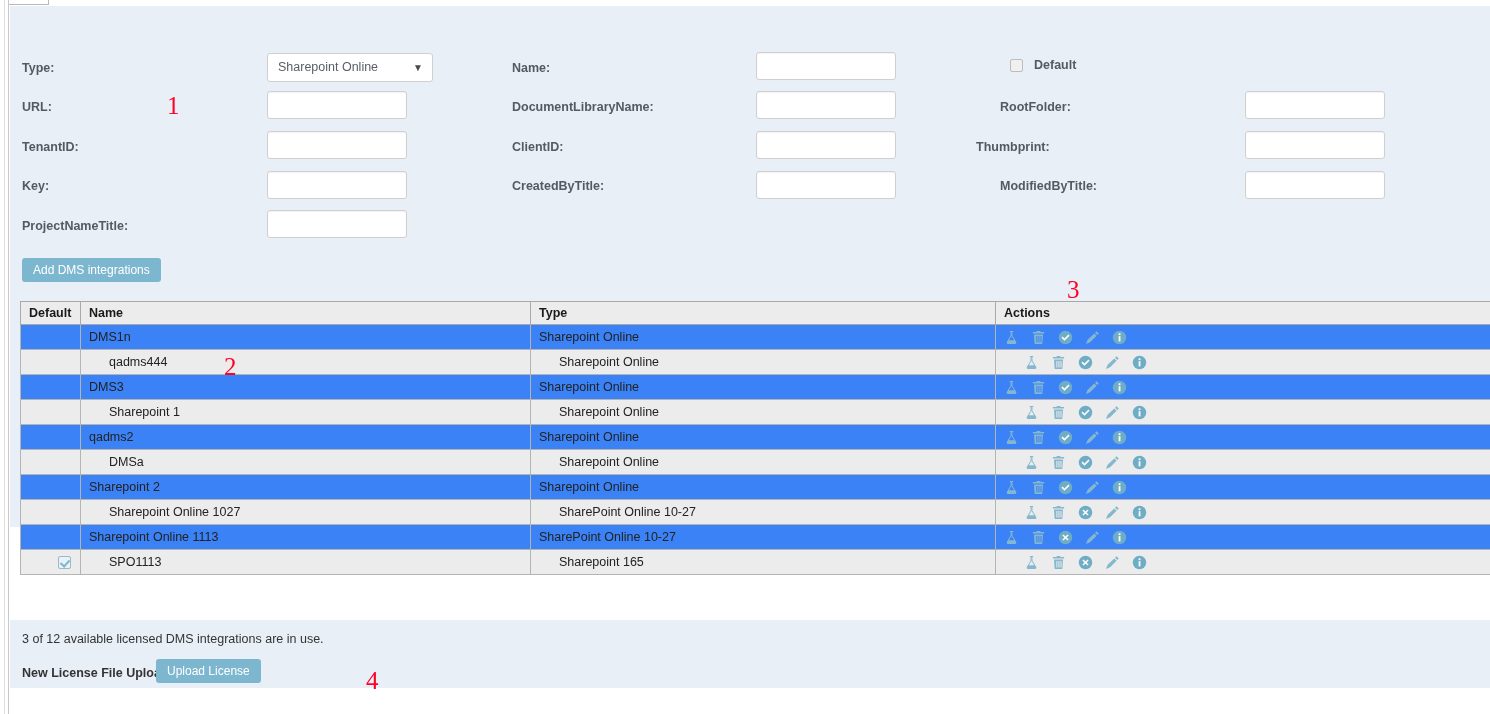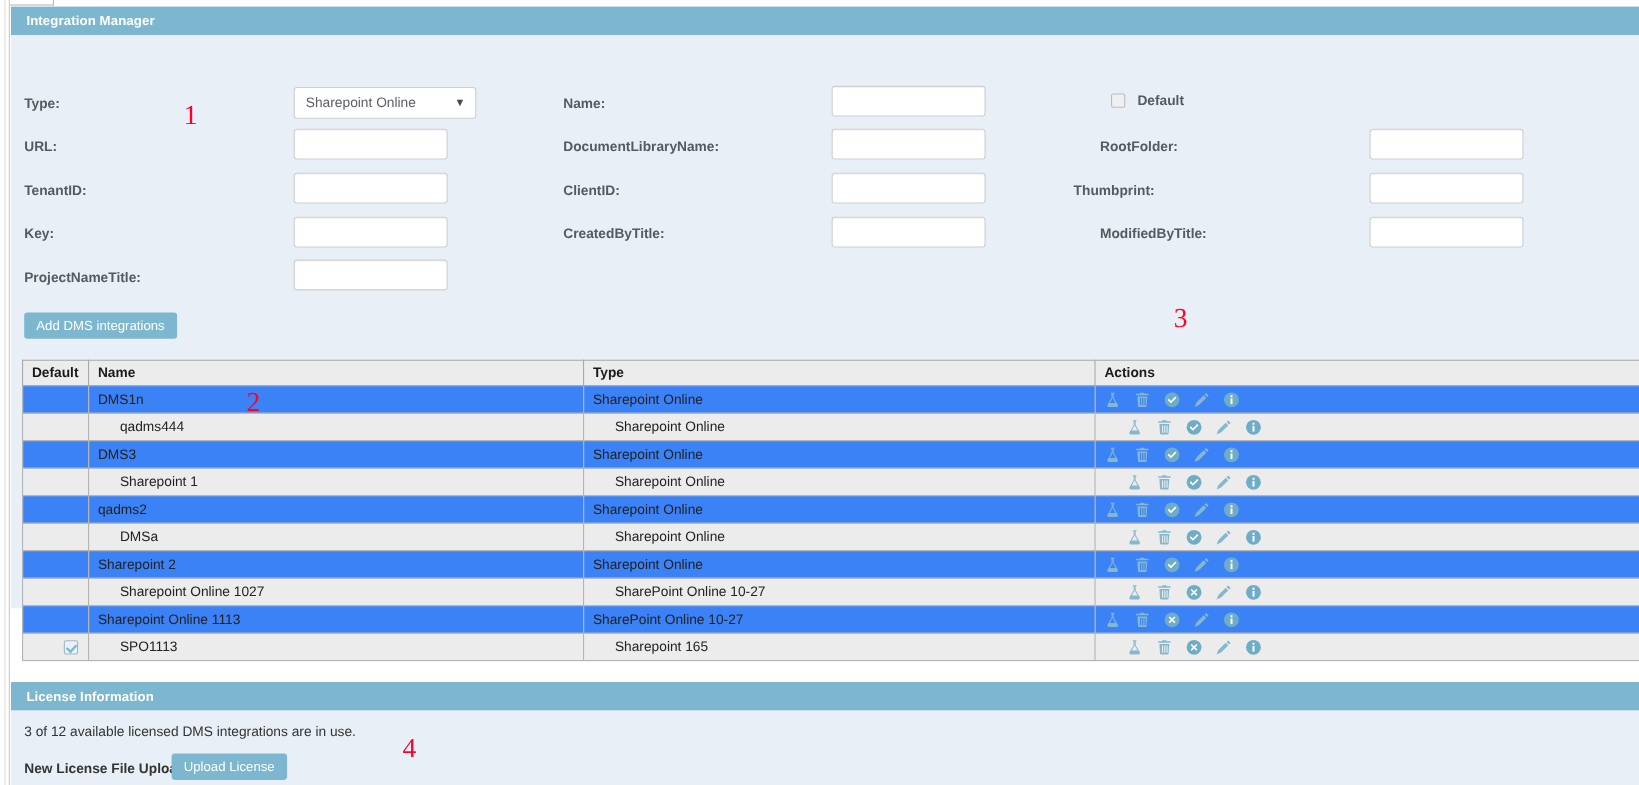--- a/index.html
+++ b/index.html
@@ -228,21 +228,20 @@
 </head>
 <body>
 
 <div id="screen">
 
   <div class="left-edge"></div>
   <div class="left-edge2"></div>
   <div class="top-nub"></div>
 
   <div class="panel" id="panel-integration">
-    <div class="panel-head">Integration Manager</div>
     <div class="panel-body">
 
       <div class="f-label" style="left:12px; top:55px;">Type:</div>
       <div class="f-select" style="left:257px; top:47px;">
         <span>Sharepoint Online</span>
         <span class="caret">▼</span>
       </div>
 
       <div class="f-label" style="left:12px; top:94px;">URL:</div>
       <input class="f-input" style="left: 257px; top: 85px; width: 140px;" value="">
@@ -638,21 +637,20 @@
                 </div>
               </td>
             </tr>
           </tbody>
       </table>
 
     </div>
   </div>
 
   <div class="panel" id="panel-license">
-    <div class="panel-head">License Information</div>
     <div class="panel-body">
       <div class="lic-text" style="left:12px; top:12px;">3 of 12 available licensed DMS integrations are in use.</div>
       <div class="lic-label" style="left:12px; top:46px;">New License File Upload:</div>
       <button class="btn-primary" style="left:146px; top:39px;">Upload License</button>
     </div>
   </div>
 
   <div class="anno" style="left:167px; top:93px;">1</div>
   <div class="anno" style="left:224px; top:354px;">2</div>
   <div class="anno" style="left:1067px; top:277px;">3</div>

